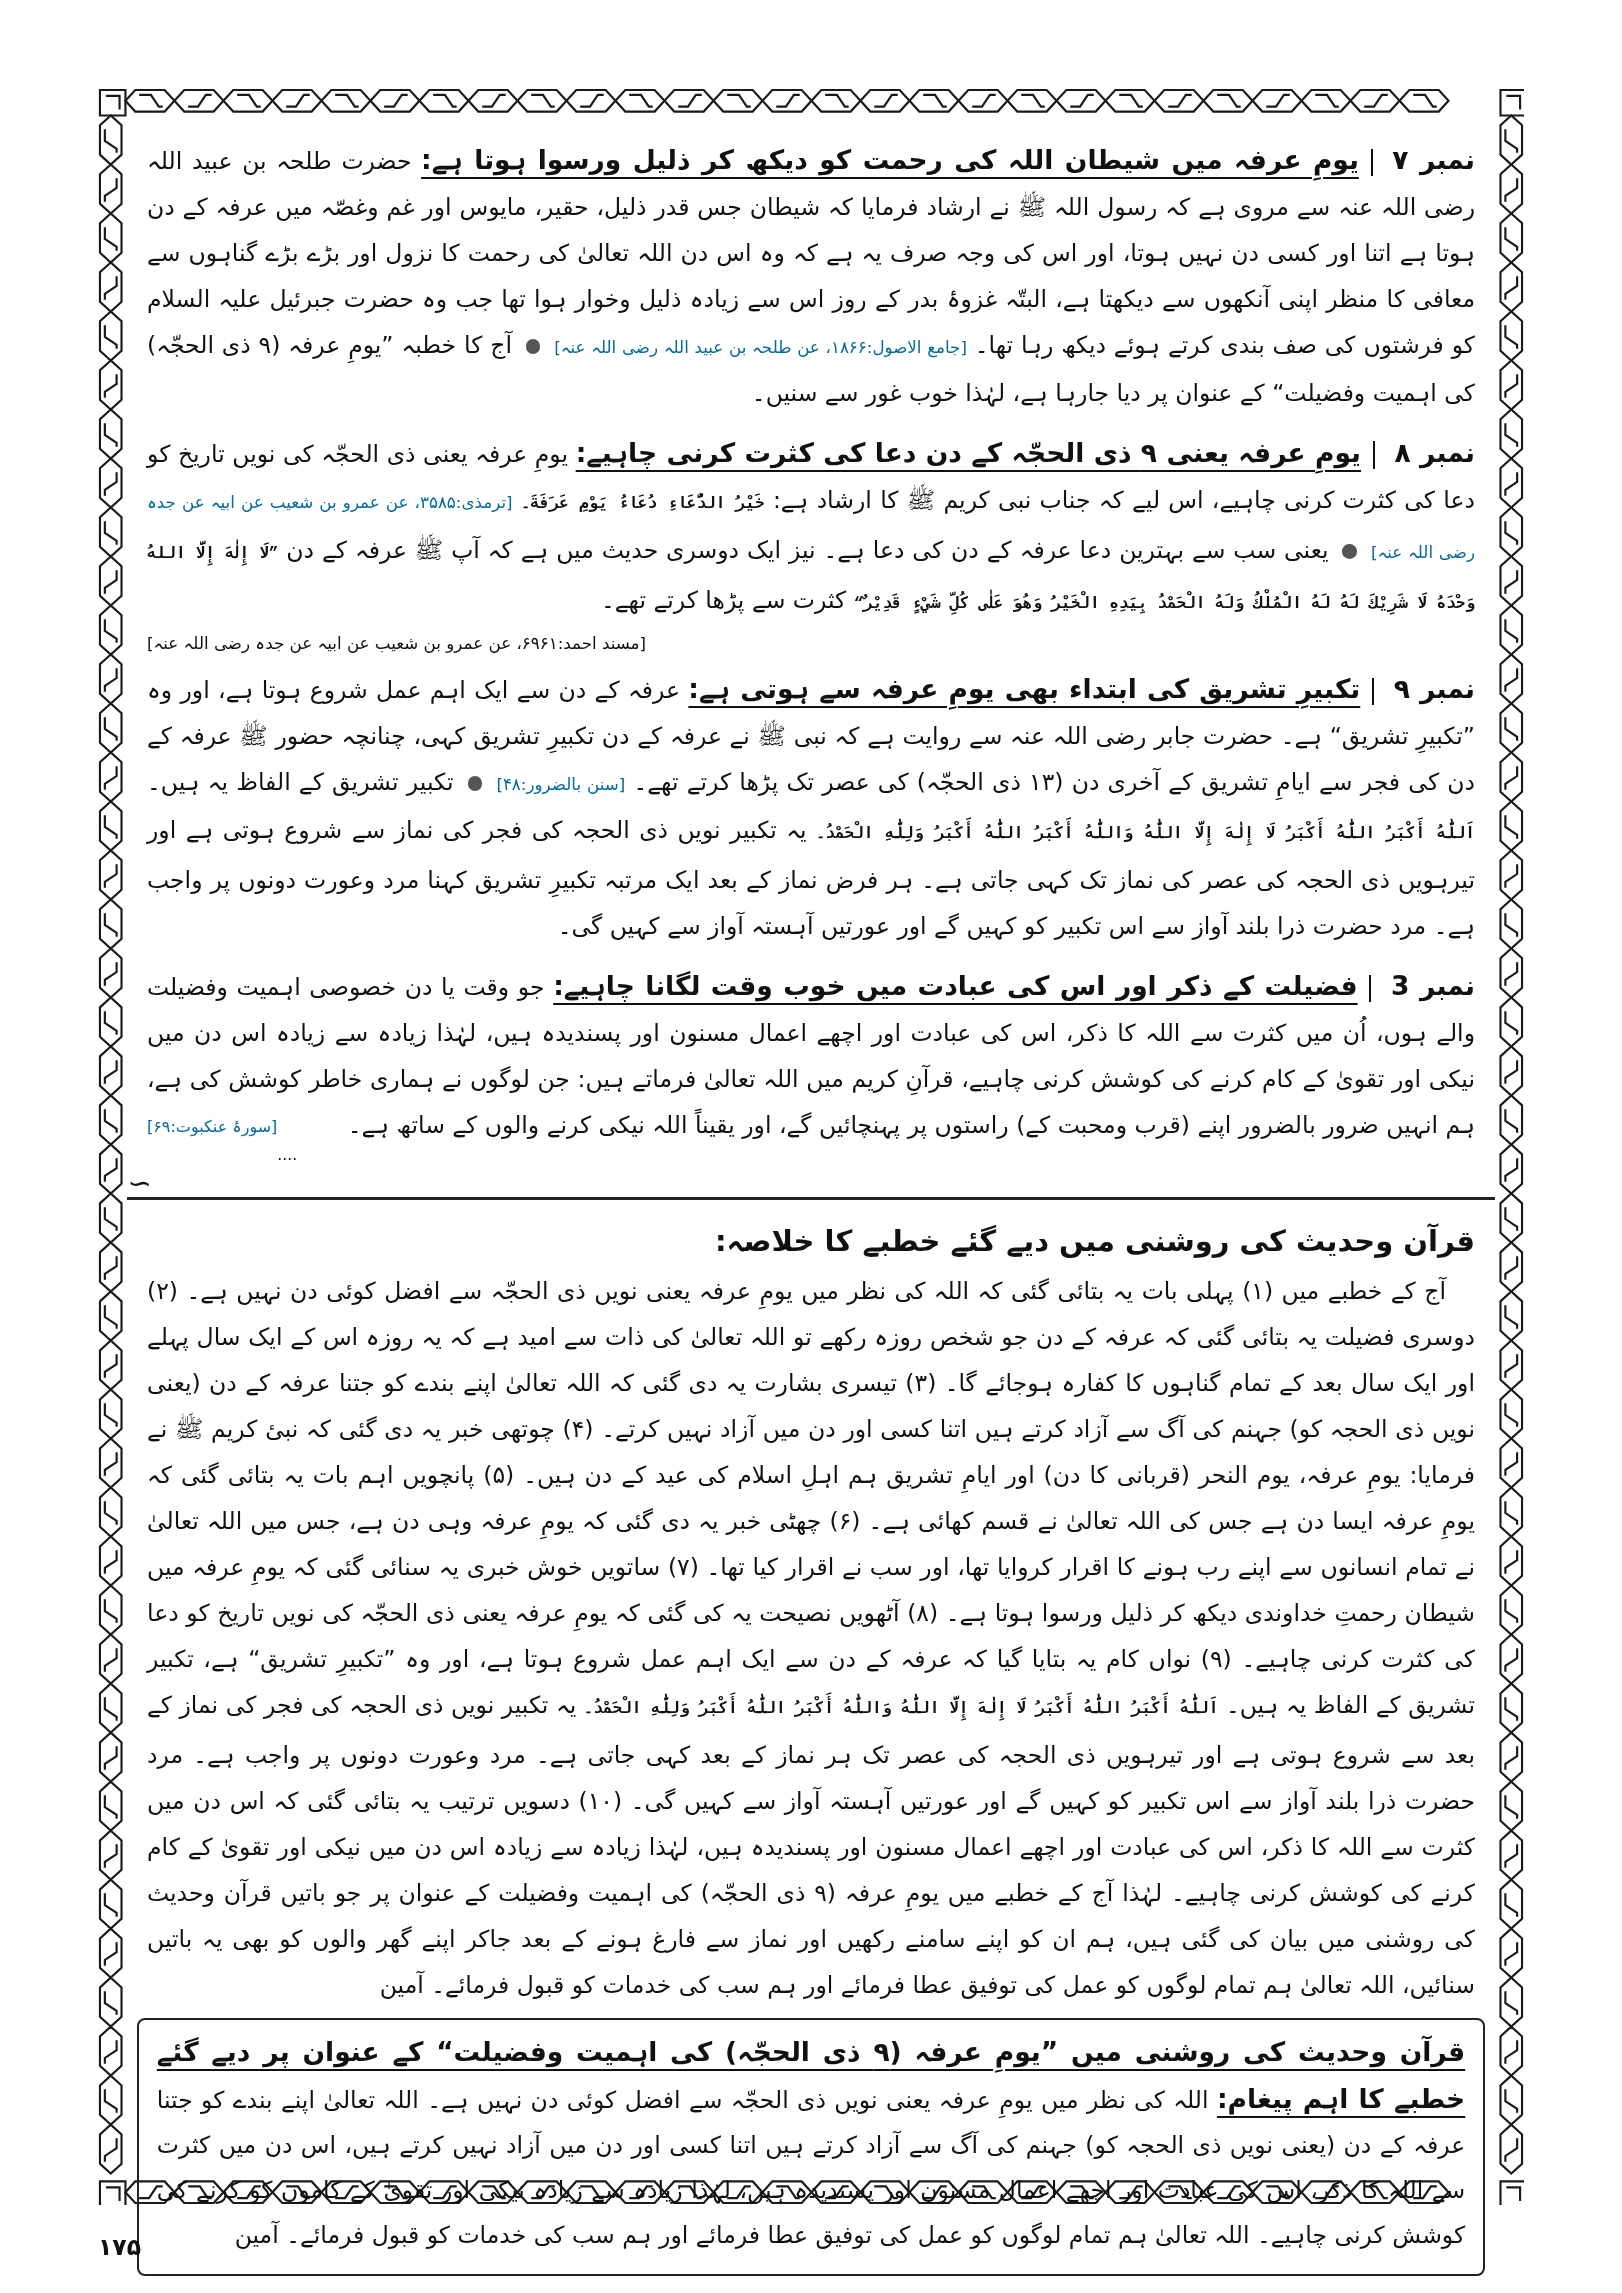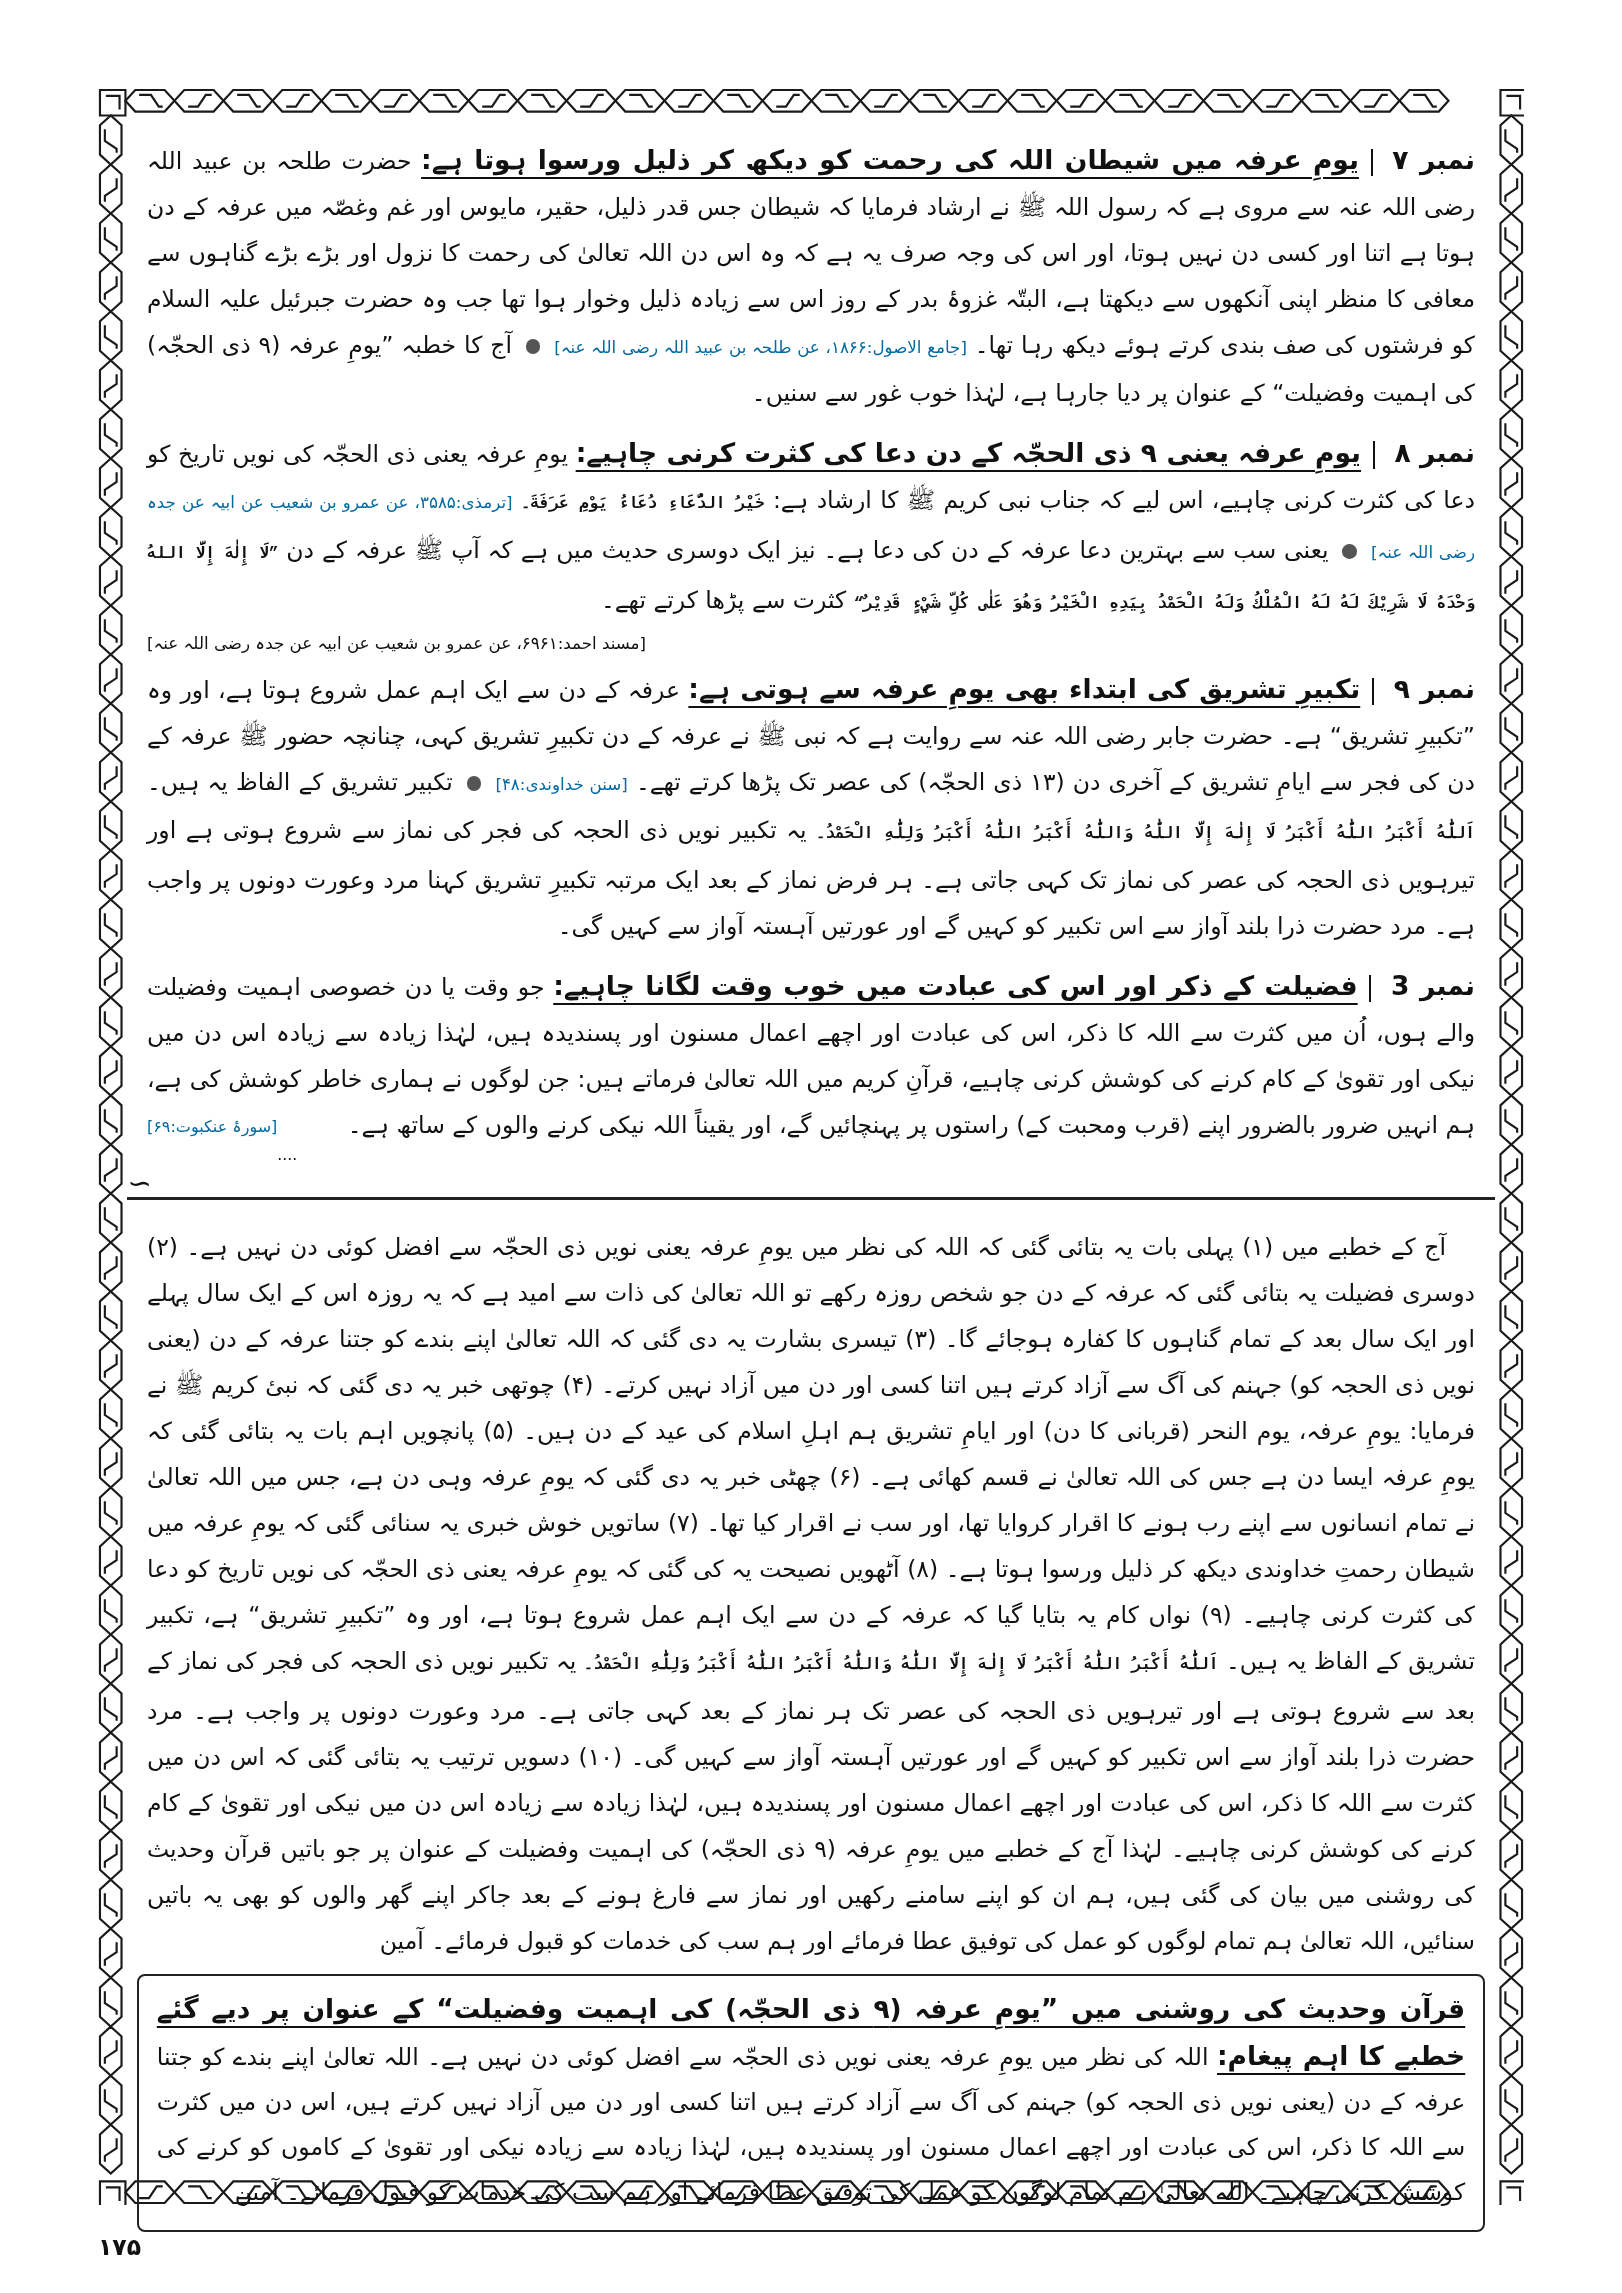--- a/index.html
+++ b/index.html
@@ -345,21 +345,21 @@
       <span class="arabic">”لَا إِلٰهَ إِلَّا اللهُ وَحْدَهُ لَا شَرِيْكَ لَهُ لَهُ الْمُلْكُ وَلَهُ الْحَمْدُ بِيَدِهِ الْخَيْرُ وَهُوَ عَلٰى كُلِّ شَيْءٍ قَدِيْرٌ“</span>
       <span>کثرت سے پڑھا کرتے تھے۔</span>
     </p>
     <div class="cite-left"><span>[مسند احمد:۶۹۶۱، عن عمرو بن شعیب عن ابیہ عن جدہ رضی اللہ عنہ]</span></div>
   </div>
 
   <div class="section">
     <p class="para">
       <span class="num">نمبر ۹</span><span class="sep"></span><span class="heading">تکبیرِ تشریق کی ابتداء بھی یومِ عرفہ سے ہوتی ہے:</span>
       <span>عرفہ کے دن سے ایک اہم عمل شروع ہوتا ہے، اور وہ ”تکبیرِ تشریق“ ہے۔ حضرت جابر رضی اللہ عنہ سے روایت ہے کہ نبی ﷺ نے عرفہ کے دن تکبیرِ تشریق کہی، چنانچہ حضور ﷺ عرفہ کے دن کی فجر سے ایامِ تشریق کے آخری دن (۱۳ ذی الحجّہ) کی عصر تک پڑھا کرتے تھے۔</span>
-      <span class="ref">[سنن خداوندی:۴۸]</span>
+      <span class="ref">[سنن بالضرور:۴۸]</span>
       <span class="bullet"></span>
       <span>تکبیر تشریق کے الفاظ یہ ہیں۔</span>
       <span class="arabic">اَللّٰهُ أَكْبَرُ اللّٰهُ أَكْبَرُ لَا إِلٰهَ إِلَّا اللّٰهُ وَاللّٰهُ أَكْبَرُ اللّٰهُ أَكْبَرُ وَلِلّٰهِ الْحَمْدُ۔</span>
       <span>یہ تکبیر نویں ذی الحجہ کی فجر کی نماز سے شروع ہوتی ہے اور تیرہویں ذی الحجہ کی عصر کی نماز تک کہی جاتی ہے۔ ہر فرض نماز کے بعد ایک مرتبہ تکبیرِ تشریق کہنا مرد وعورت دونوں پر واجب ہے۔ مرد حضرت ذرا بلند آواز سے اس تکبیر کو کہیں گے اور عورتیں آہستہ آواز سے کہیں گی۔</span>
     </p>
   </div>
 
   <div class="section">
     <p class="para">
       <span class="num">نمبر 3</span><span class="sep"></span><span class="heading">فضیلت کے ذکر اور اس کی عبادت میں خوب وقت لگانا چاہیے:</span>
@@ -368,20 +368,21 @@
     </p>
     <div class="dots">....</div>
   </div>
 
   <div class="divider">
     <div class="line"></div>
     <div class="orn">∽</div>
   </div>
 
   <div class="summary">
+    <div class="summary-title">قرآن وحدیث کی روشنی میں دیے گئے خطبے کا خلاصہ:</div>
     <p class="para">
       <span>آج کے خطبے میں (۱) پہلی بات یہ بتائی گئی کہ اللہ کی نظر میں یومِ عرفہ یعنی نویں ذی الحجّہ سے افضل کوئی دن نہیں ہے۔ (۲) دوسری فضیلت یہ بتائی گئی کہ عرفہ کے دن جو شخص روزہ رکھے تو اللہ تعالیٰ کی ذات سے امید ہے کہ یہ روزہ اس کے ایک سال پہلے اور ایک سال بعد کے تمام گناہوں کا کفارہ ہوجائے گا۔ (۳) تیسری بشارت یہ دی گئی کہ اللہ تعالیٰ اپنے بندے کو جتنا عرفہ کے دن (یعنی نویں ذی الحجہ کو) جہنم کی آگ سے آزاد کرتے ہیں اتنا کسی اور دن میں آزاد نہیں کرتے۔ (۴) چوتھی خبر یہ دی گئی کہ نبیٔ کریم ﷺ نے فرمایا: یومِ عرفہ، یوم النحر (قربانی کا دن) اور ایامِ تشریق ہم اہلِ اسلام کی عید کے دن ہیں۔ (۵) پانچویں اہم بات یہ بتائی گئی کہ یومِ عرفہ ایسا دن ہے جس کی اللہ تعالیٰ نے قسم کھائی ہے۔ (۶) چھٹی خبر یہ دی گئی کہ یومِ عرفہ وہی دن ہے، جس میں اللہ تعالیٰ نے تمام انسانوں سے اپنے رب ہونے کا اقرار کروایا تھا، اور سب نے اقرار کیا تھا۔ (۷) ساتویں خوش خبری یہ سنائی گئی کہ یومِ عرفہ میں شیطان رحمتِ خداوندی دیکھ کر ذلیل ورسوا ہوتا ہے۔ (۸) آٹھویں نصیحت یہ کی گئی کہ یومِ عرفہ یعنی ذی الحجّہ کی نویں تاریخ کو دعا کی کثرت کرنی چاہیے۔ (۹) نواں کام یہ بتایا گیا کہ عرفہ کے دن سے ایک اہم عمل شروع ہوتا ہے، اور وہ ”تکبیرِ تشریق“ ہے، تکبیر تشریق کے الفاظ یہ ہیں۔</span>
       <span class="arabic">اَللّٰهُ أَكْبَرُ اللّٰهُ أَكْبَرُ لَا إِلٰهَ إِلَّا اللّٰهُ وَاللّٰهُ أَكْبَرُ اللّٰهُ أَكْبَرُ وَلِلّٰهِ الْحَمْدُ۔</span>
       <span>یہ تکبیر نویں ذی الحجہ کی فجر کی نماز کے بعد سے شروع ہوتی ہے اور تیرہویں ذی الحجہ کی عصر تک ہر نماز کے بعد کہی جاتی ہے۔ مرد وعورت دونوں پر واجب ہے۔ مرد حضرت ذرا بلند آواز سے اس تکبیر کو کہیں گے اور عورتیں آہستہ آواز سے کہیں گی۔ (۱۰) دسویں ترتیب یہ بتائی گئی کہ اس دن میں کثرت سے اللہ کا ذکر، اس کی عبادت اور اچھے اعمال مسنون اور پسندیدہ ہیں، لہٰذا زیادہ سے زیادہ اس دن میں نیکی اور تقویٰ کے کام کرنے کی کوشش کرنی چاہیے۔ لہٰذا آج کے خطبے میں یومِ عرفہ (۹ ذی الحجّہ) کی اہمیت وفضیلت کے عنوان پر جو باتیں قرآن وحدیث کی روشنی میں بیان کی گئی ہیں، ہم ان کو اپنے سامنے رکھیں اور نماز سے فارغ ہونے کے بعد جاکر اپنے گھر والوں کو بھی یہ باتیں سنائیں، اللہ تعالیٰ ہم تمام لوگوں کو عمل کی توفیق عطا فرمائے اور ہم سب کی خدمات کو قبول فرمائے۔ آمین</span>
     </p>
   </div>
 
   <div class="box">
     <p class="para">
       <span class="heading">قرآن وحدیث کی روشنی میں ”یومِ عرفہ (۹ ذی الحجّہ) کی اہمیت وفضیلت“ کے عنوان پر دیے گئے خطبے کا اہم پیغام:</span>

